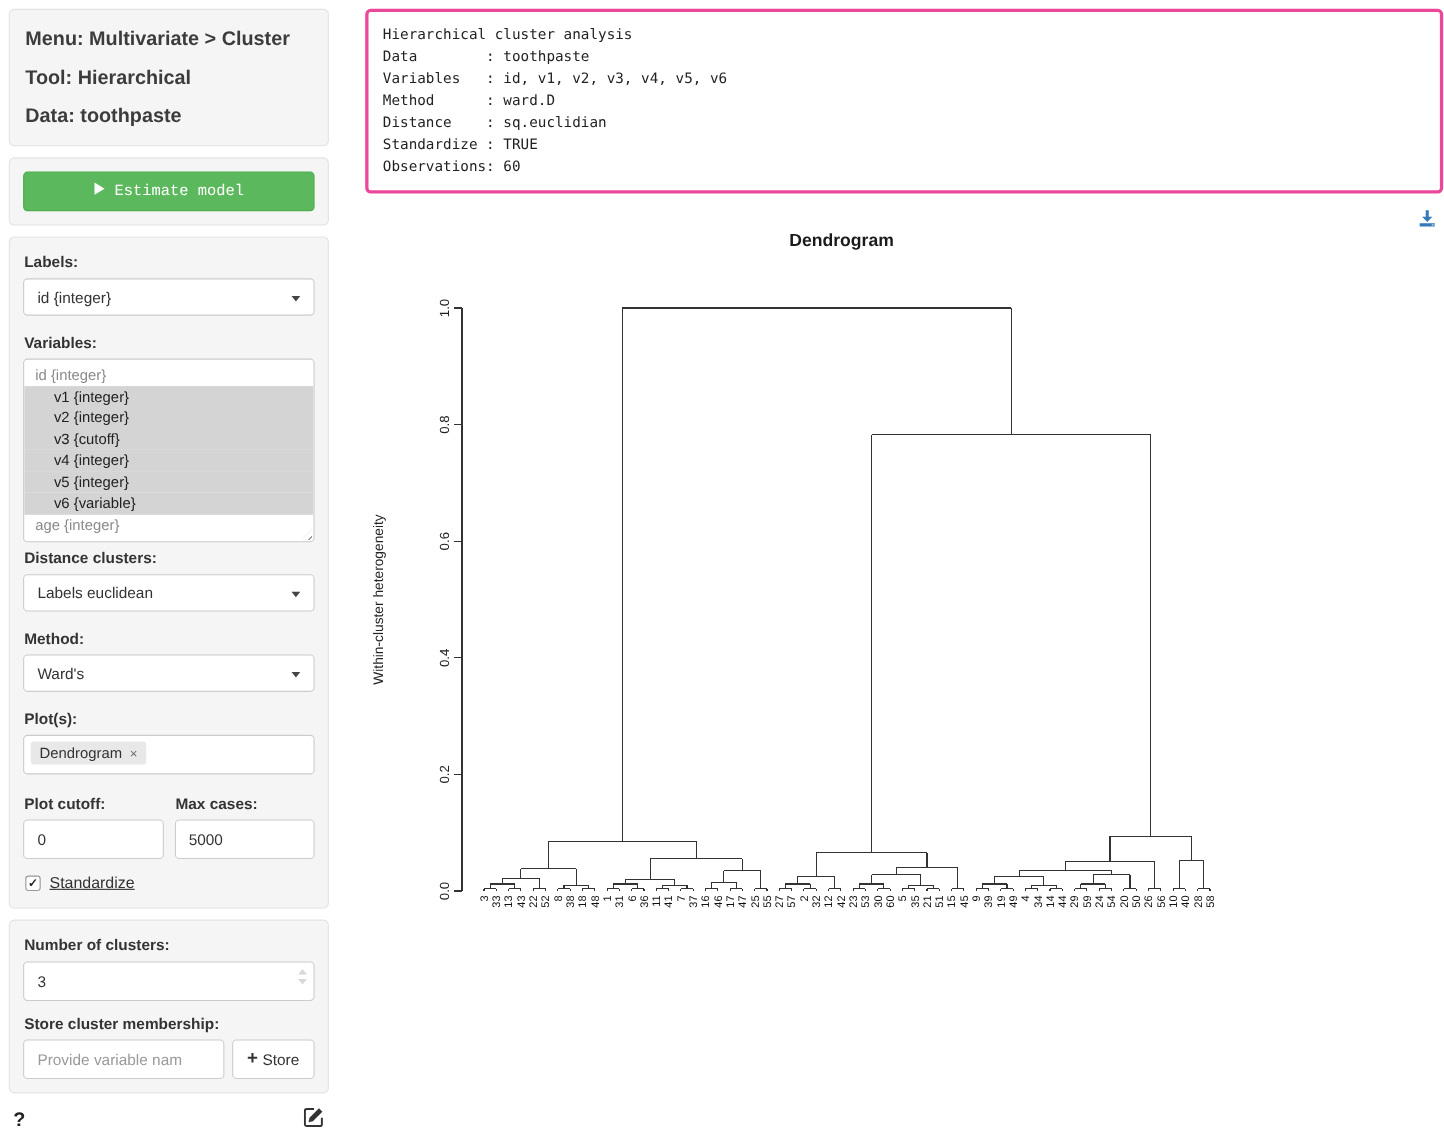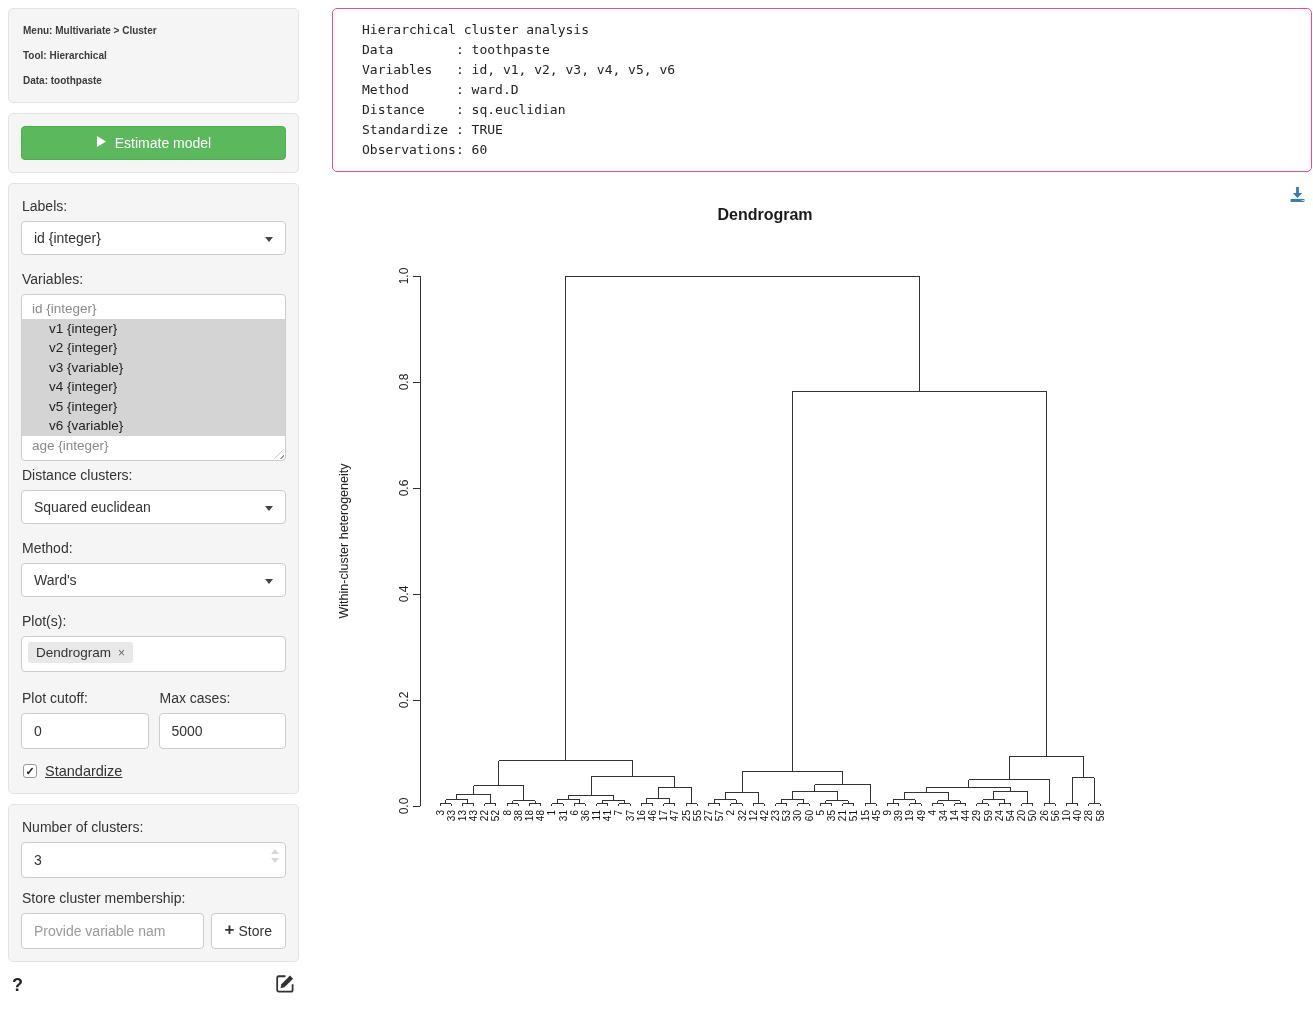--- a/index.html
+++ b/index.html
@@ -4,28 +4,28 @@
 <style>
   * { box-sizing: border-box; margin: 0; padding: 0; }
   html,body { width:1313px; height:1031px; background:#fff; overflow:hidden;
               font-family:"Liberation Sans", sans-serif; color:#333; }
   .page { display:flex; align-items:flex-start; }
 
   
   .sidebar { width:291px; flex:0 0 291px; margin:8px 0 0 8px; }
   .card { background:#f5f5f5; border:1px solid #e3e3e3; border-radius:5px;
           padding:12px; margin-bottom:10px; }
-  .info-line { font-weight:bold; font-size:10px; color:#3c3c3c; margin:4px 0 14px 2px; }
+  .info-line { font-weight:bold; font-size:18px; color:#3c3c3c; margin:4px 0 14px 2px; }
   .info-line:last-child { margin-bottom:4px; }
 
   .btn-estimate { width:100%; background:#5cb85c; border:1px solid #4cae4c;
     color:#fff; font-size:14px; border-radius:4px; padding:8px 0; cursor:pointer;
     display:flex; align-items:center; justify-content:center; gap:8px;
-    font-family:Liberation Sans, sans-serif; }
-  .ctl-label { font-weight:normal; font-size:14px; margin:2px 0 7px 1px; }
+    font-family:Liberation Mono, monospace; }
+  .ctl-label { font-weight:bold; font-size:14px; margin:2px 0 7px 1px; }
   .selectbox { background:#fff; border:1px solid #ccc; border-radius:4px;
     height:34px; display:flex; align-items:center; padding:0 12px; font-size:14px;
     margin-bottom:16px; position:relative; cursor:pointer; }
   .caret { position:absolute; right:12px; top:15px; width:0; height:0;
     border-left:4.5px solid transparent; border-right:4.5px solid transparent;
     border-top:5px solid #444; }
 
   .listbox { background:#fff; border:1px solid #ccc; border-radius:4px;
     padding:4px 0; height:167px; overflow:hidden; position:relative; margin-bottom:6px; }
   .listbox::after { content:""; position:absolute; right:1px; bottom:1px;
@@ -68,22 +68,22 @@
     display:flex; align-items:center; gap:4px; font-family:"Liberation Sans", sans-serif; }
   .btn-store .plus { font-size:17px; font-weight:bold; margin-top:-2px; }
 
   .side-footer { display:flex; justify-content:space-between; align-items:center;
     padding:2px 4px 0 4px; }
   .help-q { font-size:18px; font-weight:bold; color:#222; cursor:pointer; }
   .edit-ic { cursor:pointer; }
 
   
   .main { flex:1; margin:8px 6px 0 33px; }
-  .summary-card { background:#fff; border:1px solid #ec4899; border-radius:5px;
-    padding:11px 29px; }
+  .summary-card { background:#fff; border:3px solid #ec4899; border-radius:5px;
+    padding:11px 13px; }
   .summary-card pre { font-family:"DejaVu Sans Mono","Liberation Mono",monospace;
     font-size:13px; line-height:20px; color:#222; white-space:pre; }
 
   .plot-wrap { position:relative; margin-top:14px; height:690px; }
   .dl-icon { position:absolute; right:6px; top:0; cursor:pointer; }
   svg .plot-title { font:bold 16px "Liberation Sans", sans-serif; fill:#1a1a1a; }
   svg .ylab { font:12.5px "Liberation Sans", sans-serif; fill:#222; }
   #axis text { font:12px "Liberation Sans", sans-serif; fill:#222; }
   #axis line, #dendro-lines line { stroke:#333; stroke-width:1; shape-rendering:crispEdges; }
   #leaf-labels text { font:10px "Liberation Sans", sans-serif; fill:#111; }
@@ -117,30 +117,30 @@
       <div class="selectbox">
         <span>id {integer}</span>
         <span class="caret"></span>
       </div>
 
       <div class="ctl-label">Variables:</div>
       <div class="listbox" id="variables-listbox">
           <div class="vopt">id {integer}</div>
           <div class="vopt sel">v1 {integer}</div>
           <div class="vopt sel">v2 {integer}</div>
-          <div class="vopt sel">v3 {variable}</div>
+          <div class="vopt sel">v3 {cutoff}</div>
           <div class="vopt sel">v4 {integer}</div>
           <div class="vopt sel">v5 {integer}</div>
           <div class="vopt sel">v6 {variable}</div>
           <div class="vopt">age {integer}</div>
         </div>
 
       <div class="ctl-label">Distance clusters:</div>
       <div class="selectbox">
-        <span>Squared euclidean</span>
+        <span>Labels euclidean</span>
         <span class="caret"></span>
       </div>
 
       <div class="ctl-label">Method:</div>
       <div class="selectbox">
         <span>Ward's</span>
         <span class="caret"></span>
       </div>
 
       <div class="ctl-label">Plot(s):</div>

